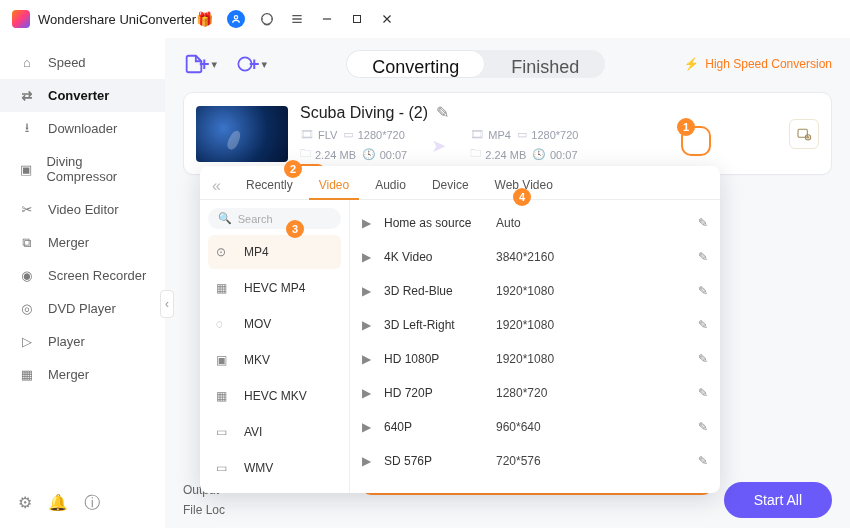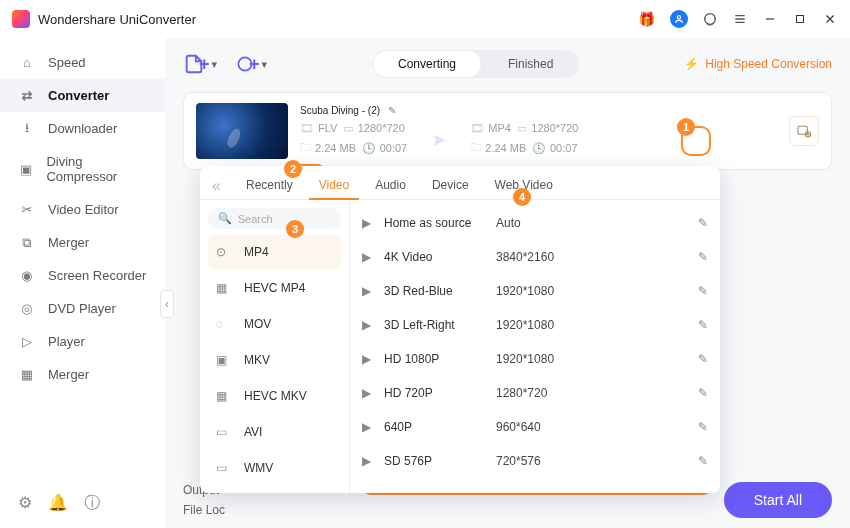--- a/index.html
+++ b/index.html
@@ -1,19 +1,19 @@
 <!DOCTYPE html>
 <html><head>
 <meta charset="utf-8">
 <style>
 * { margin: 0; padding: 0; box-sizing: border-box; font-family: -apple-system, BlinkMacSystemFont, "Segoe UI", Arial, sans-serif; }
 body { background: #f0f2f5; width: 850px; height: 528px; overflow: hidden; position: relative; }
 .window { width: 100%; height: 100%; background: #fff; display: flex; flex-direction: column; }
 
-.titlebar { display: flex; align-items: center; justify-content: space-between; padding: 8px 12px; height: 38px; }
+.titlebar { display: flex; align-items: center; padding: 8px 12px; height: 38px; }
 .brand { display: flex; align-items: center; gap: 8px; font-size: 13px; color: #222; }
 .brand-logo { width: 18px; height: 18px; background: linear-gradient(135deg,#ff7a18,#ff3d7f,#6a5af9); border-radius: 4px; }
 .title-actions { display: flex; align-items: center; gap: 14px; }
 .title-actions span, .title-actions svg { cursor: pointer; }
 .icon-wrap { display: inline-flex; align-items: center; justify-content: center; width: 16px; height: 16px; color:#333; }
 .blue-circle { width: 18px; height: 18px; background: #1878ff; border-radius: 50%; display: flex; align-items: center; justify-content: center; color: #fff; font-size: 11px; }
 .gift { color: #e24c4c; font-size: 14px; }
 
 .body { display: flex; flex: 1; }
 .sidebar { width: 165px; padding-top: 8px; display: flex; flex-direction: column; }
@@ -21,29 +21,29 @@
 .sidebar-item.active { background: #f3f4f7; color: #111; font-weight: 600; }
 .sidebar-item .sic { width: 18px; height: 14px; color: #7c7c7c; display:inline-flex; align-items:center; justify-content:center;}
 .sidebar-bottom { margin-top: auto; display: flex; gap: 16px; padding: 14px 18px; color:#888;}
 .collapse-handle { position:absolute; left:160px; top:290px; width:14px; height:28px; background:#fff; border:1px solid #e5e5e5; border-radius:4px; display:flex; align-items:center; justify-content:center; color:#999; font-size:12px; z-index:3; }
 
 .content { flex: 1; background: #f7f8fa; padding: 8px 18px 10px 18px; display: flex; flex-direction: column; position: relative; }
 .top-row { display: flex; align-items: center; justify-content: space-between; margin-bottom: 10px; height:36px;}
 .add-group { display:flex; gap:18px; align-items:center; }
 .add-btn { display:flex; align-items:center; color:#6a5af9; font-size:18px; cursor:pointer; }
 .segmented { display:flex; background:#eceef2; border-radius:20px; overflow:hidden; height:28px; }
-.seg { padding:0 26px; font-size:12px; display:flex; align-items:center; color:#555; cursor:pointer; }
+.seg { padding:0 26px; font-size:18px; display:flex; align-items:flex-end; color:#555; cursor:pointer; }
 .seg.active { background:#fff; border-radius:20px; box-shadow:0 0 0 1px #e7e7ee inset; color:#111; }
 .hsc { display:flex; align-items:center; gap:6px; color:#ff7a18; font-size:12px; font-weight:500;}
 
 .card { background:#fff; border:1px solid #e9eaf0; border-radius:10px; padding:10px 12px; display:flex; align-items:center; gap:12px; box-shadow:0 1px 2px rgba(0,0,0,.02); }
 .thumb { width:92px; height:56px; border-radius:4px; background: radial-gradient(circle at 30% 40%, #3b74c9 0%, #0a2a5c 60%, #051636 100%); position:relative; overflow:hidden;}
 .thumb::after{content:"";position:absolute;left:36%;top:44%;width:10px;height:20px;background:rgba(255,255,255,.25);transform:rotate(25deg);border-radius:50% 50% 40% 40%;}
 .fileinfo { flex:1; display:flex; flex-direction:column; gap:6px; }
-.fname-row { display:flex; align-items:center; gap:8px; font-size:10px; color:#222;}
+.fname-row { display:flex; align-items:center; gap:8px; font-size:16px; color:#222;}
 .meta-row { display:flex; align-items:center; gap:18px;}
 .meta-row.small { gap:6px; }
 .meta-group { display:flex; align-items:center; gap:4px; font-size:11px; color:#9a9eaa; }
 .meta-group .mi { color:#c8ccd6; }
 .arrow-mid { color:#e6dff6; font-size:18px; padding:0 6px;}
 .settings-btn { width:30px; height:30px; border:1px solid #efe6d4; border-radius:6px; display:flex; align-items:center; justify-content:center; color:#a38b5a; position:relative;}
 .convert-btn { padding:7px 22px; border:1px solid #e9e3f7; background:#fbfbff; color:#5d52c8; border-radius:18px; font-size:12px; cursor:pointer;}
 
 .bottom-bar { margin-top:auto; padding-top:8px; display:flex; align-items:center; justify-content:space-between; font-size:12px; color:#666;}
 .start-all { padding:10px 30px; background:#6a5af9; color:#fff; border:none; border-radius:22px; font-size:14px; cursor:pointer; }

